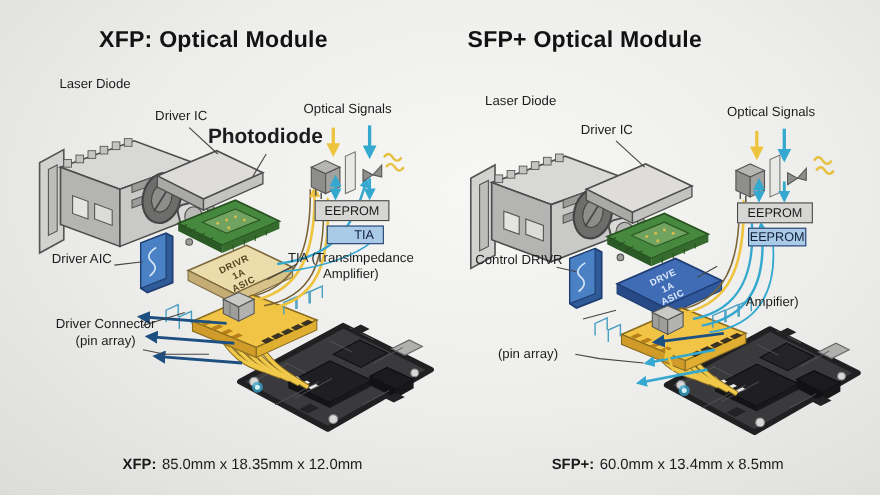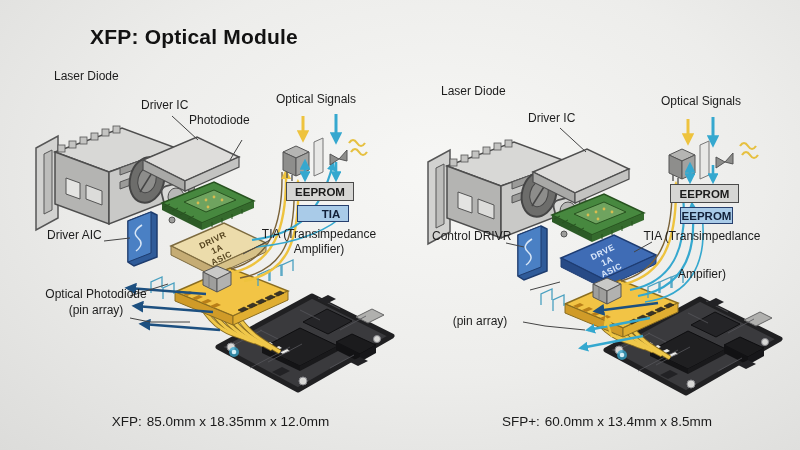--- a/index.html
+++ b/index.html
@@ -3,27 +3,27 @@
 <meta charset="utf-8">
 <style>
   html,body{margin:0;padding:0;}
   body{width:800px;height:450px;overflow:hidden;font-family:"Liberation Sans",sans-serif;}
   #stage{position:relative;width:800px;height:450px;
     background:radial-gradient(ellipse at 55% 38%, #f7f7f5 0%, #ededeb 52%, #dcdcda 100%);}
   #art{position:absolute;left:0;top:0;}
   .lbl{position:absolute;color:#1c1c1c;font-size:12px;line-height:1.15;white-space:nowrap;}
   .lbl.center{text-align:center;white-space:normal;}
   .title{position:absolute;font-size:21px;font-weight:bold;color:#121212;text-align:left;letter-spacing:.2px;}
-  .bold-lbl{font-weight:400;font-size:12px;}
+  .bold-lbl{font-weight:700;font-size:19px;}
   .chipbox{position:absolute;display:flex;align-items:center;justify-content:center;
-    font-size:11.5px;font-weight:700;color:#1b1b1b;box-sizing:border-box;text-align:right;}
+    font-size:11.5px;font-weight:400;color:#1b1b1b;box-sizing:border-box;text-align:right;}
   .graybox{background:#d6d6d4;border:1.6px solid #4a4a4a;}
   .bluebox{background:#a9cbe8;border:1.6px solid #27406e;color:#122038;}
   .dims{position:absolute;text-align:center;font-size:13.5px;color:#1b1b1b;}
-  .dims b{font-weight:normal;margin-right:5px;margin-left:20px;}
+  .dims b{font-weight:bold;margin-right:5px;margin-left:20px;}
   svg text.chiptxt{font-family:"Liberation Sans",sans-serif;font-size:8.5px;font-weight:bold;
     letter-spacing:.5px;text-anchor:middle;}
 </style>
 </head>
 <body>
 
 <div id="stage">
 
 <svg id="art" width="800" height="450" viewBox="0 0 800 450">
   <defs>
@@ -301,42 +301,42 @@
       <line x1="560" y1="128" x2="586" y2="152"></line>
       <line x1="506" y1="243" x2="524" y2="247"></line>
       <polyline points="530,290 560,282" fill="none"></polyline>
       <polyline points="523,322 545,326 585,330" fill="none"></polyline>
       <line x1="652" y1="242" x2="634" y2="252"></line>
     </g>
   </g>
 </svg>
 
 <div class="title" style="left:90px;top:25px;width:305px;">XFP: Optical Module</div>
+<div class="title" style="left:425px;top:25px;width:300px;">SFP+ Optical Module</div>
 
 <div class="lbl" style="left:54px;top:70px;">Laser Diode</div>
 <div class="lbl" style="left:141px;top:99px;">Driver IC</div>
 <div class="lbl bold-lbl" style="left:189px;top:114px;">Photodiode</div>
 <div class="lbl" style="left:47px;top:229px;">Driver AIC</div>
-<div class="lbl center" style="left:20px;top:288px;width:152px;">Optical Photodiode</div>
+<div class="lbl center" style="left:20px;top:288px;width:152px;">Driver Connector</div>
 <div class="lbl center" style="left:20px;top:304px;width:152px;">(pin array)</div>
 <div class="lbl" style="left:276px;top:93px;">Optical Signals</div>
 <div class="chipbox graybox" style="left:286px;top:182px;width:68px;height:19px;">EEPROM</div>
 <div class="chipbox bluebox" style="left:297px;top:205px;width:52px;height:17px;padding-left:16px;">TIA</div>
 <div class="lbl center" style="left:248px;top:243px;width:142px;">Amplifier)</div>
 <div class="lbl center" style="left:248px;top:228px;width:142px;">TIA (Transimpedance</div>
 <div class="dims" style="left:58px;top:414px;width:305px;">
   <b>XFP:</b><span>85.0mm x 18.35mm x 12.0mm</span>
 </div>
 
 <div class="lbl" style="left:441px;top:85px;">Laser Diode</div>
 <div class="lbl" style="left:528px;top:112px;">Driver IC</div>
 <div class="lbl" style="left:432px;top:230px;">Control DRIVR</div>
 <div class="lbl center" style="left:396px;top:315px;width:168px;">(pin array)</div>
 <div class="lbl" style="left:661px;top:95px;">Optical Signals</div>
 <div class="chipbox graybox" style="left:670px;top:184px;width:69px;height:19px;">EEPROM</div>
 <div class="chipbox bluebox" style="left:680px;top:207px;width:53px;height:17px;">EEPROM</div>
-<div class="lbl center" style="left:622px;top:230px;width:160px;">TIA (Transimpedlance</div>
 <div class="lbl center" style="left:622px;top:245px;width:160px;margin-top:23px;">Ampifier)</div>
 <div class="dims" style="left:437px;top:414px;width:320px;">
   <b>SFP+:</b><span>60.0mm x 13.4mm x 8.5mm</span>
 </div>
 
 </div>
 
 </body></html>

